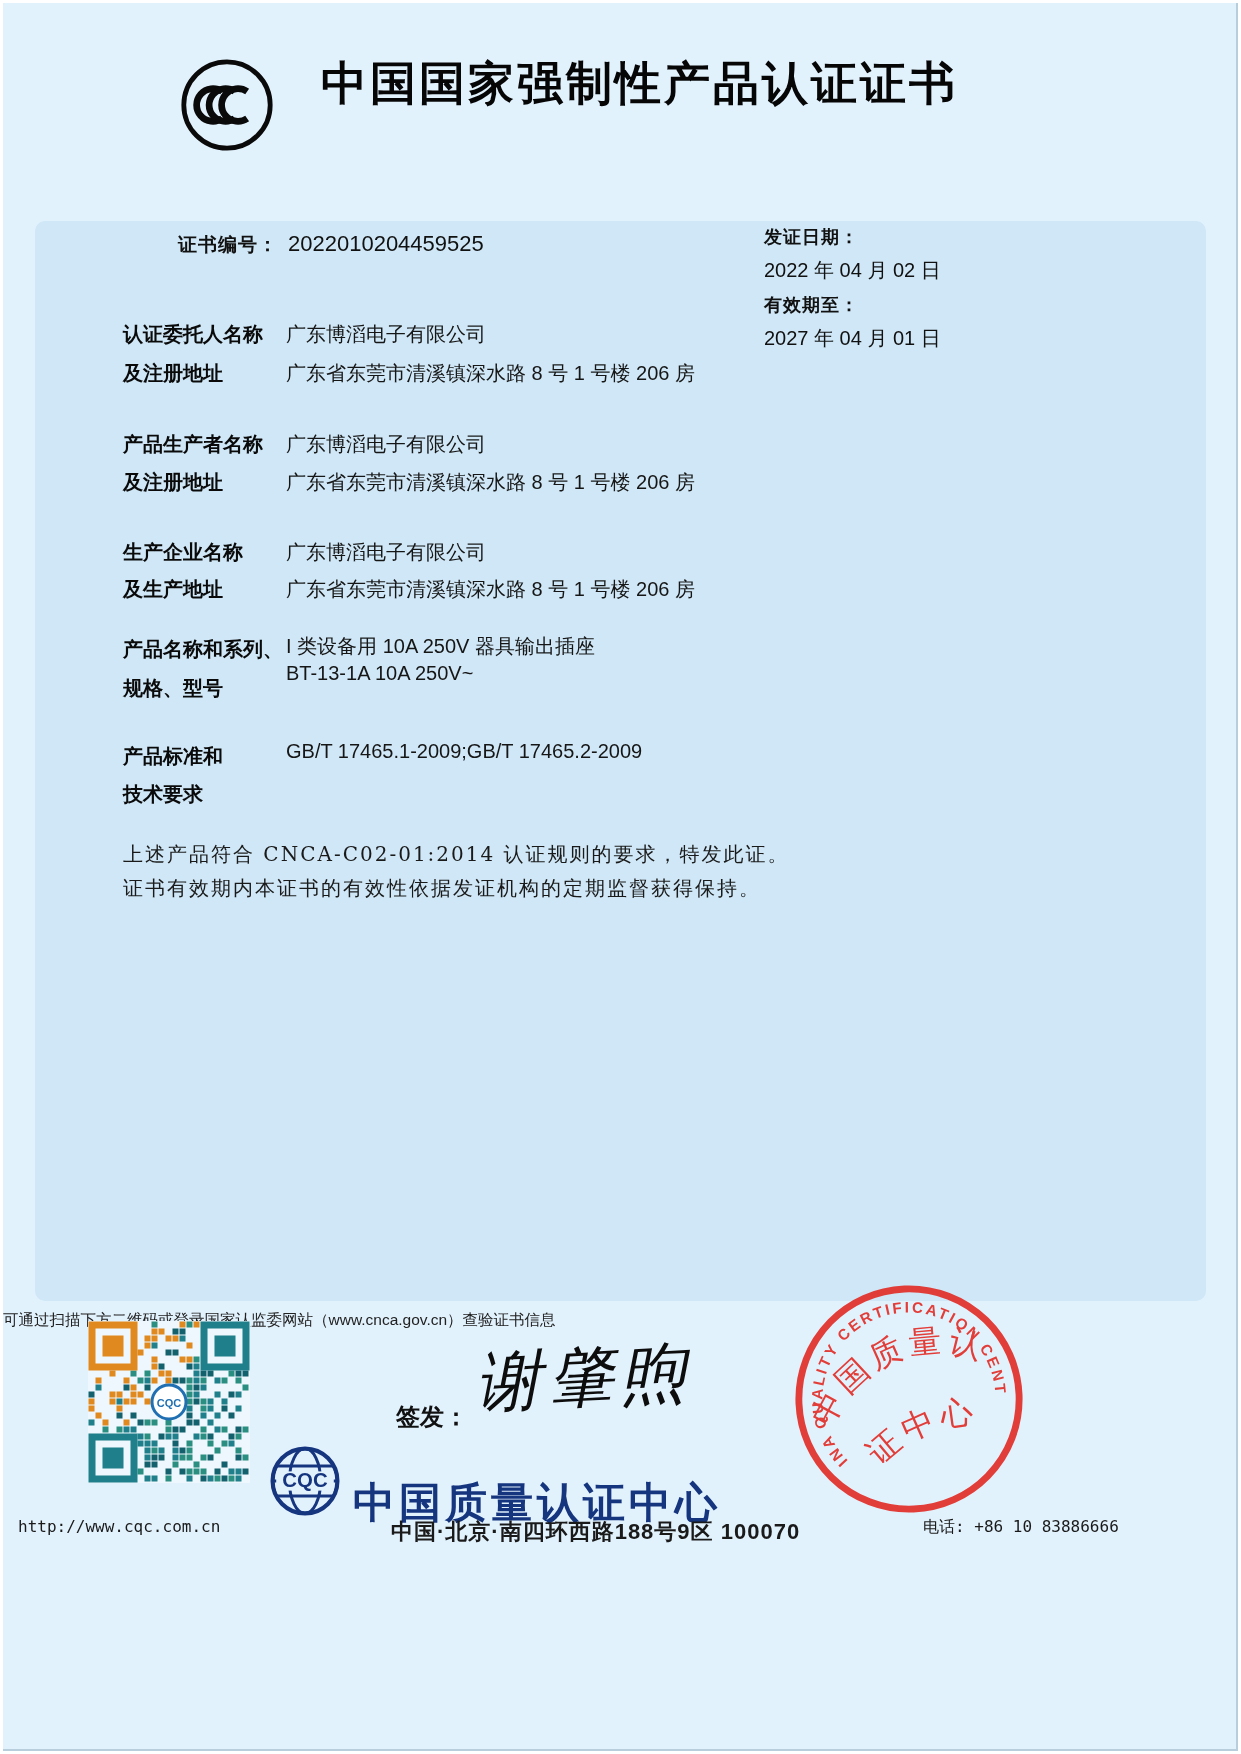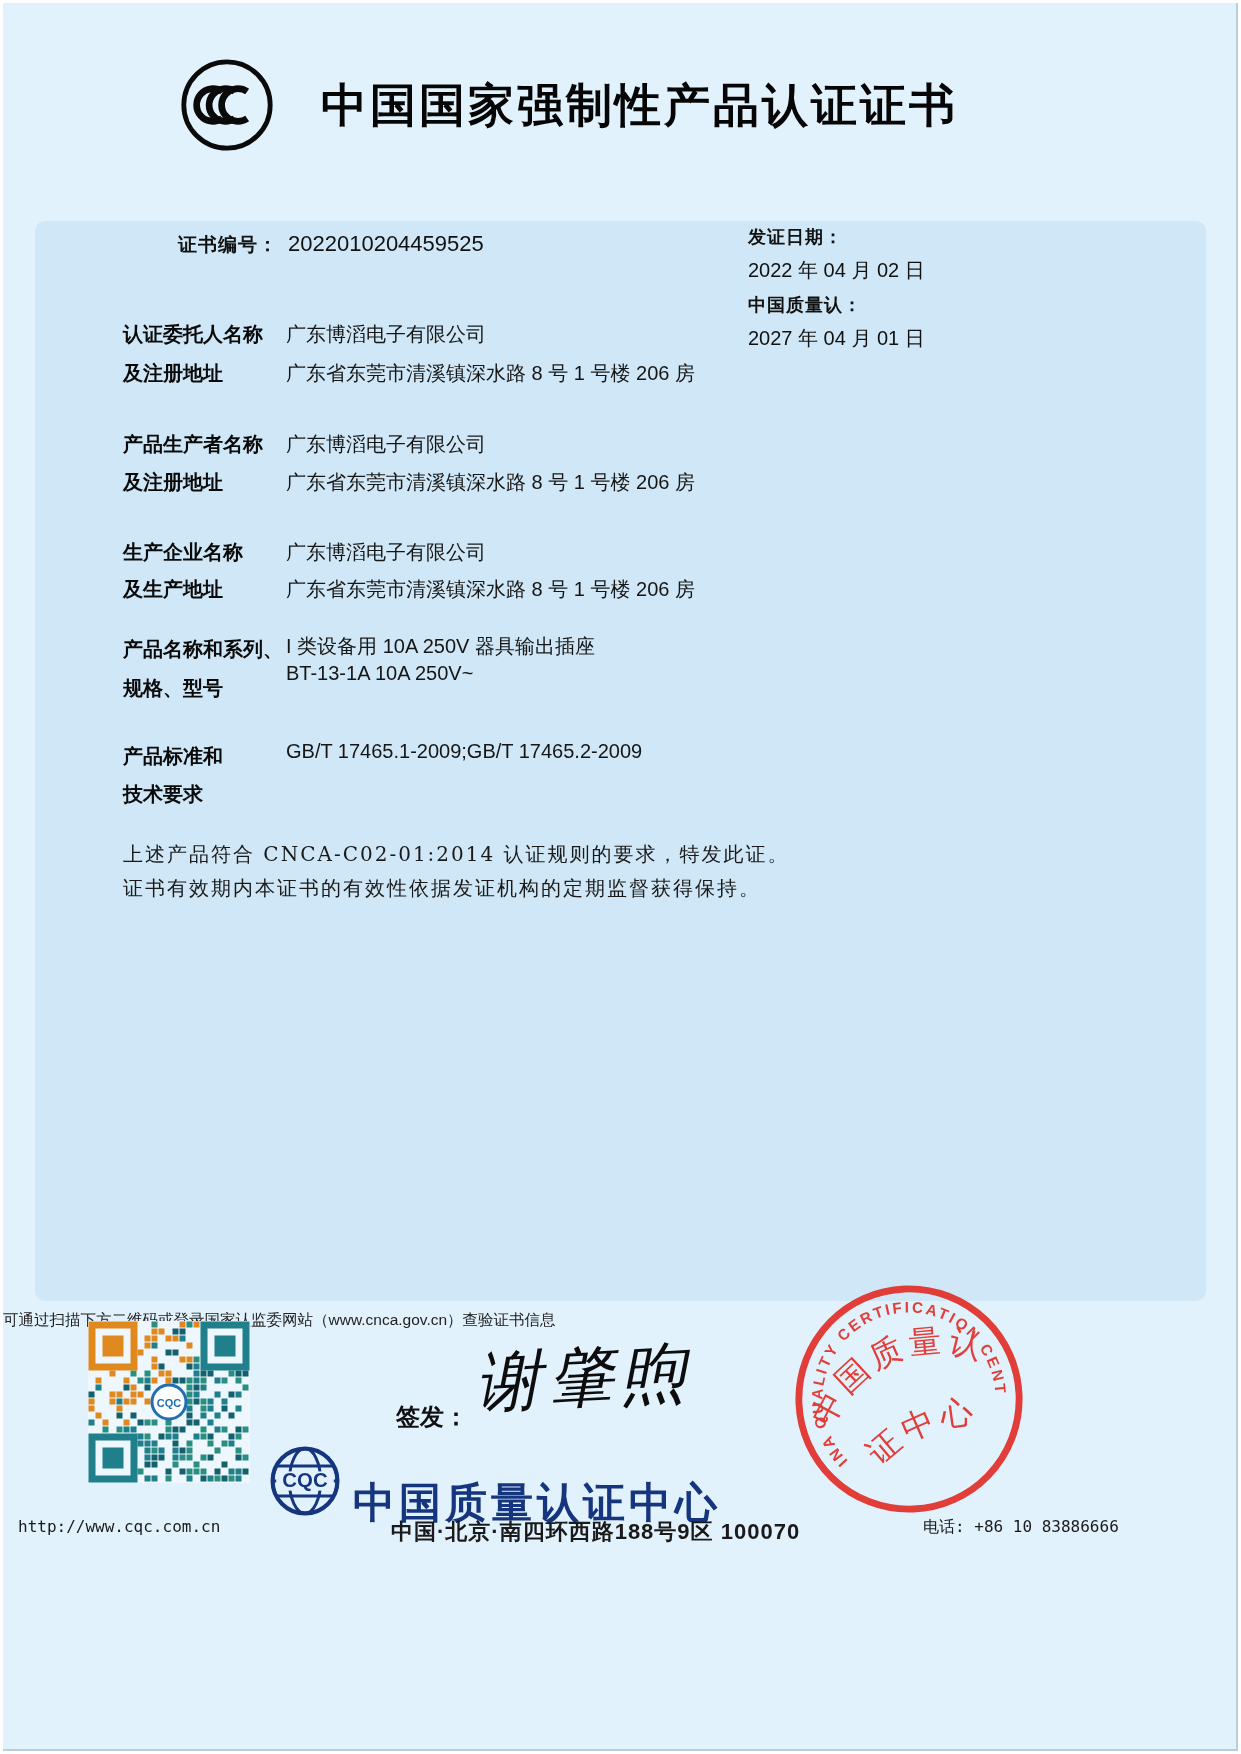--- a/index.html
+++ b/index.html
@@ -10,37 +10,37 @@
     box-sizing:border-box;
     border:3px solid #ffffff;
     box-shadow:inset -2px -2px 0 #b9cedd;
     font-family:"Liberation Sans", sans-serif;
     color:#111;
     overflow:hidden;
   }
   .abs{position:absolute;}
   
   #title{
-    left:318px;top:72px;
+    left:318px;top:50px;
     font-size:46px;font-weight:bold;letter-spacing:3px;color:#060606;
   }
   
   #panel{
     left:32px;top:218px;width:1171px;height:1080px;
     background:#cfe7f6;border-radius:10px;
   }
   .kai{font-family:"DejaVu Serif", serif;}
   .label-b{font-weight:bold;font-size:20px;color:#0a0a0a;}
   .val{font-size:20px;color:#161616;}
   .cert-row{left:175px;top:228px;display:flex;align-items:baseline;gap:10px;}
   .cert-label{font-weight:bold;font-size:19px;letter-spacing:1px;}
   .cert-no{font-size:22px;}
   .date-row{display:flex;align-items:baseline;gap:8px;flex-direction:column;}
   .date-label{font-weight:bold;font-size:18px;letter-spacing:1px;}
-  .date-val{font-size:20px;}
+  .date-val{font-size:20px;margin-left:16px;}
   #dates{left:745px;top:222px;display:flex;flex-direction:column;gap:9px;}
   .fld-label{left:120px;}
   .fld-val{left:283px;}
   
   .stmt{left:120px;font-size:20px;color:#1a1a1a;letter-spacing:2px;}
   
   #verify-note{left:0;top:1277px;width:1100px;font-size:15.5px;color:#222;margin-top:30px;}
   #qr{left:85px;top:1318px;width:162px;height:162px;}
   #sign-label{left:393px;top:1398px;font-size:24px;font-weight:bold;}
   #signature{left:472px;top:1330px;font-size:66px;font-style:italic;
@@ -76,21 +76,21 @@
     <span class="cert-label kai">证书编号：</span>
     <span class="cert-no">2022010204459525</span>
   </div>
 
   <div id="dates" class="abs">
     <div class="date-row">
       <span class="date-label kai">发证日期：</span>
       <span class="date-val">2022 年 04 月 02 日</span>
     </div>
     <div class="date-row">
-      <span class="date-label kai">中国质量认：</span>
+      <span class="date-label kai">有效期至：</span>
       <span class="date-val">2027 年 04 月 01 日</span>
     </div>
   </div>
 
   <div class="abs label-b fld-label" style="top:318px">认证委托人名称</div>
   <div class="abs val fld-val" style="top:318px">广东博滔电子有限公司</div>
   <div class="abs label-b fld-label" style="top:357px">及注册地址</div>
   <div class="abs val fld-val" style="top:357px">广东省东莞市清溪镇深水路 8 号 1 号楼 206 房</div>
 
   <div class="abs label-b fld-label" style="top:428px">产品生产者名称</div>

